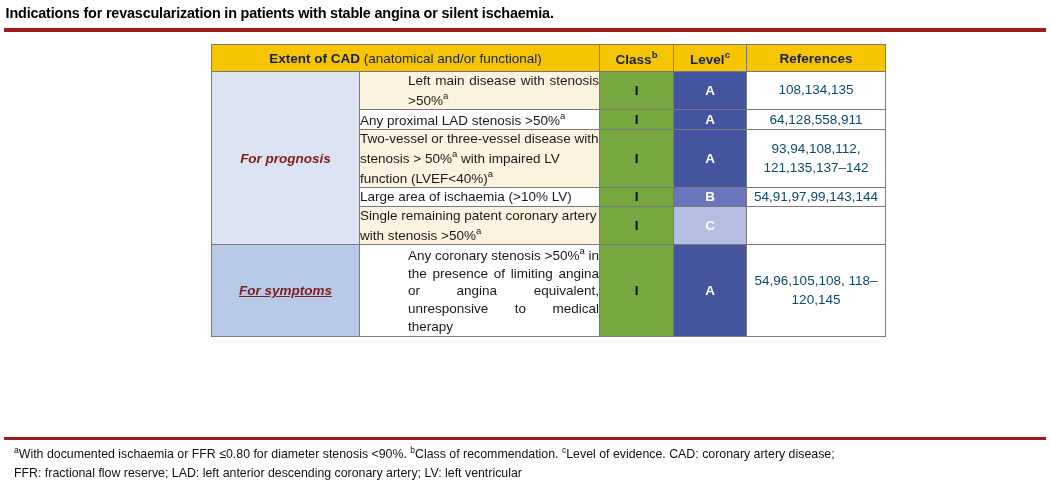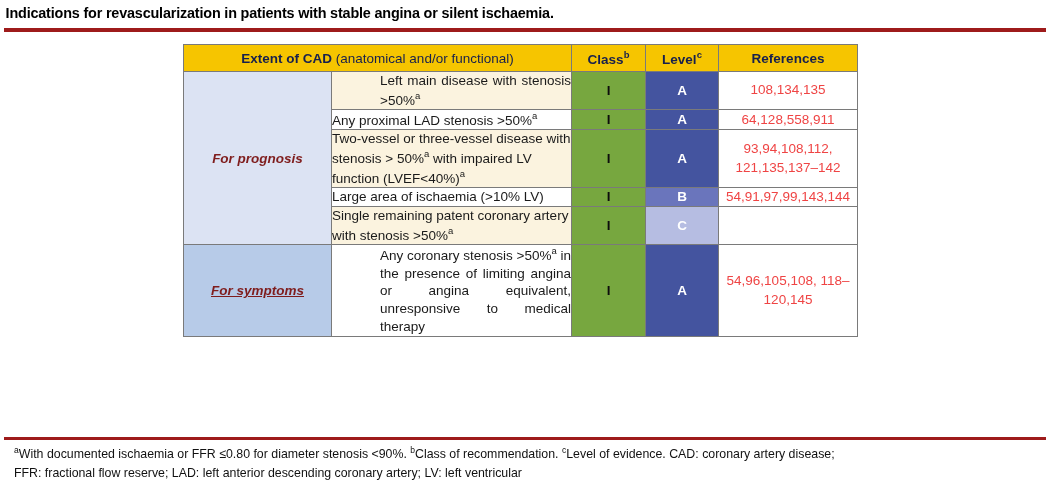--- a/index.html
+++ b/index.html
@@ -57,20 +57,21 @@
   .table-wrap {
     position: absolute;
     left: 183px;
     top: 44px;
   }
   table.esc {
     border-collapse: collapse;
     table-layout: fixed;
     width: 674px;
     border: 1px solid #2b2b2b;
+    margin-left: 28px;
   }
   table.esc td, table.esc th {
     border: 1px solid #7a7a7a;
     padding: 0;
     vertical-align: middle;
     font-size: 13.5px;
   }
 
   
   th.hd {
@@ -135,21 +136,21 @@
   td.lvl.lv-a { background: #44549F; }
   td.lvl.lv-b { background: #6A75BC; }
   td.lvl.lv-c { background: #B6BDE2; }
 
   
   td.ref {
     background: #ffffff;
     text-align: center;
     font-size: 13.5px;
     line-height: 1.35;
-    color: #ef4444;
+    color: #0c4a6e;
     padding: 4px 3px;
   }
 
   
   .footnote {
     position: absolute;
     left: 14px;
     top: 444px;
     width: 1026px;
     font-family: "Liberation Sans Narrow", "Liberation Sans", sans-serif;

